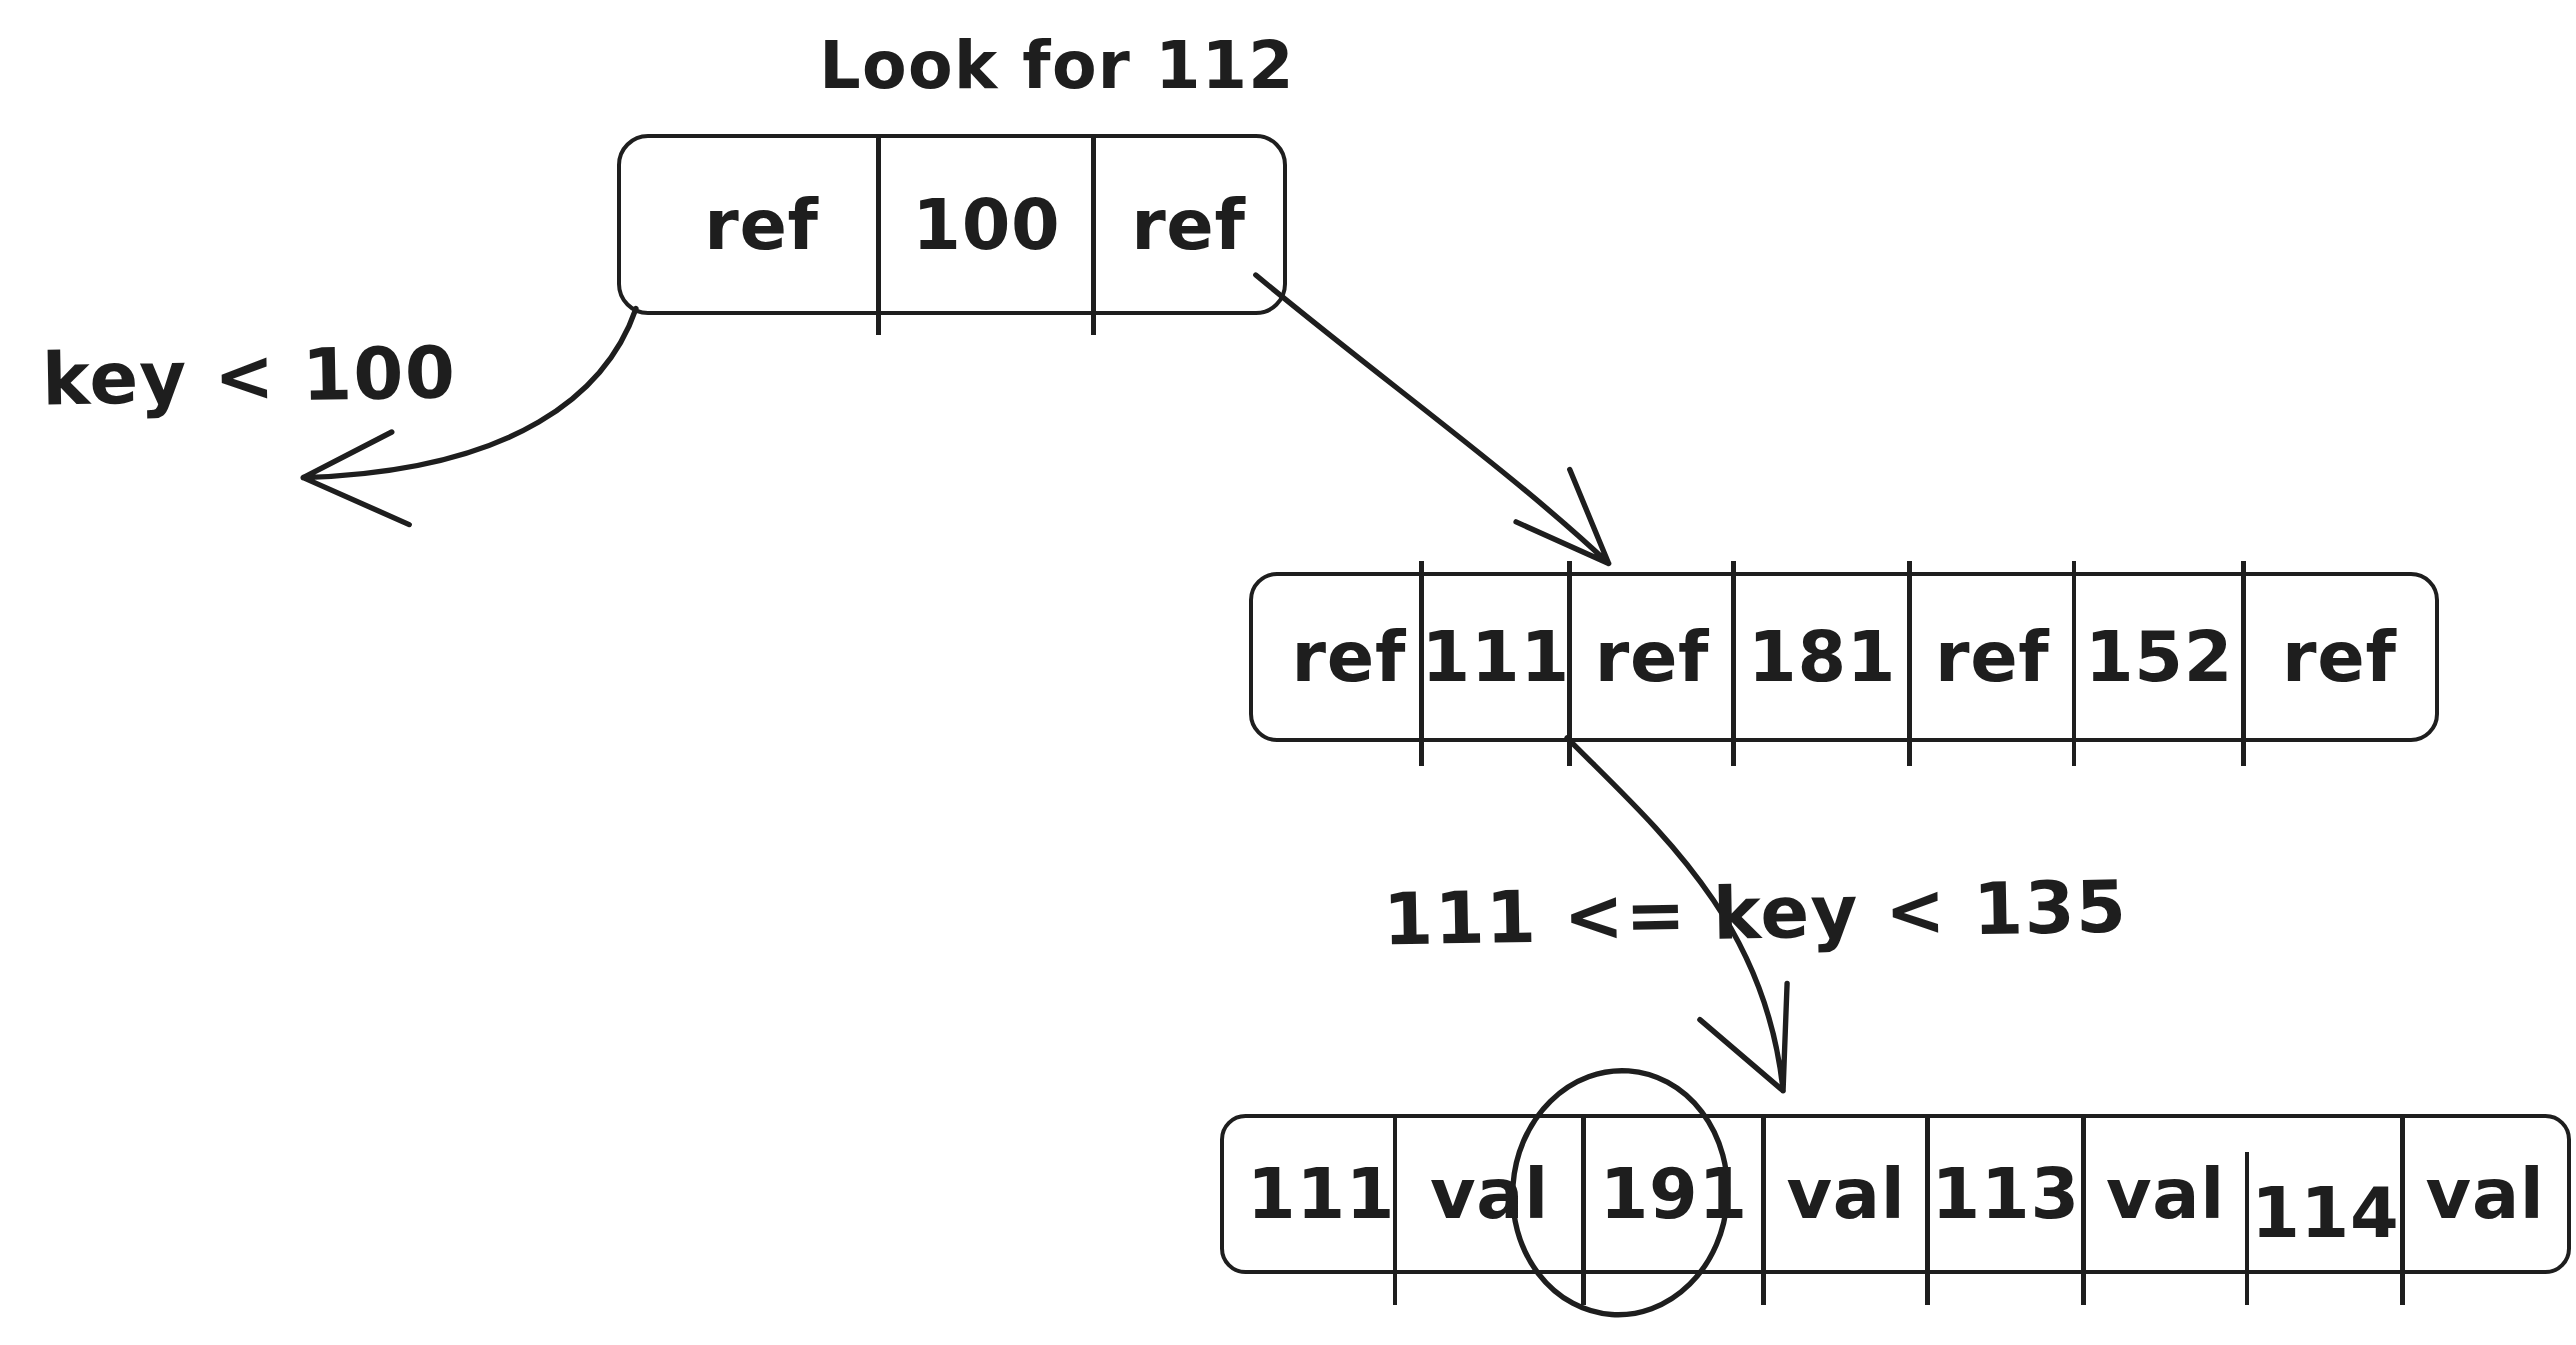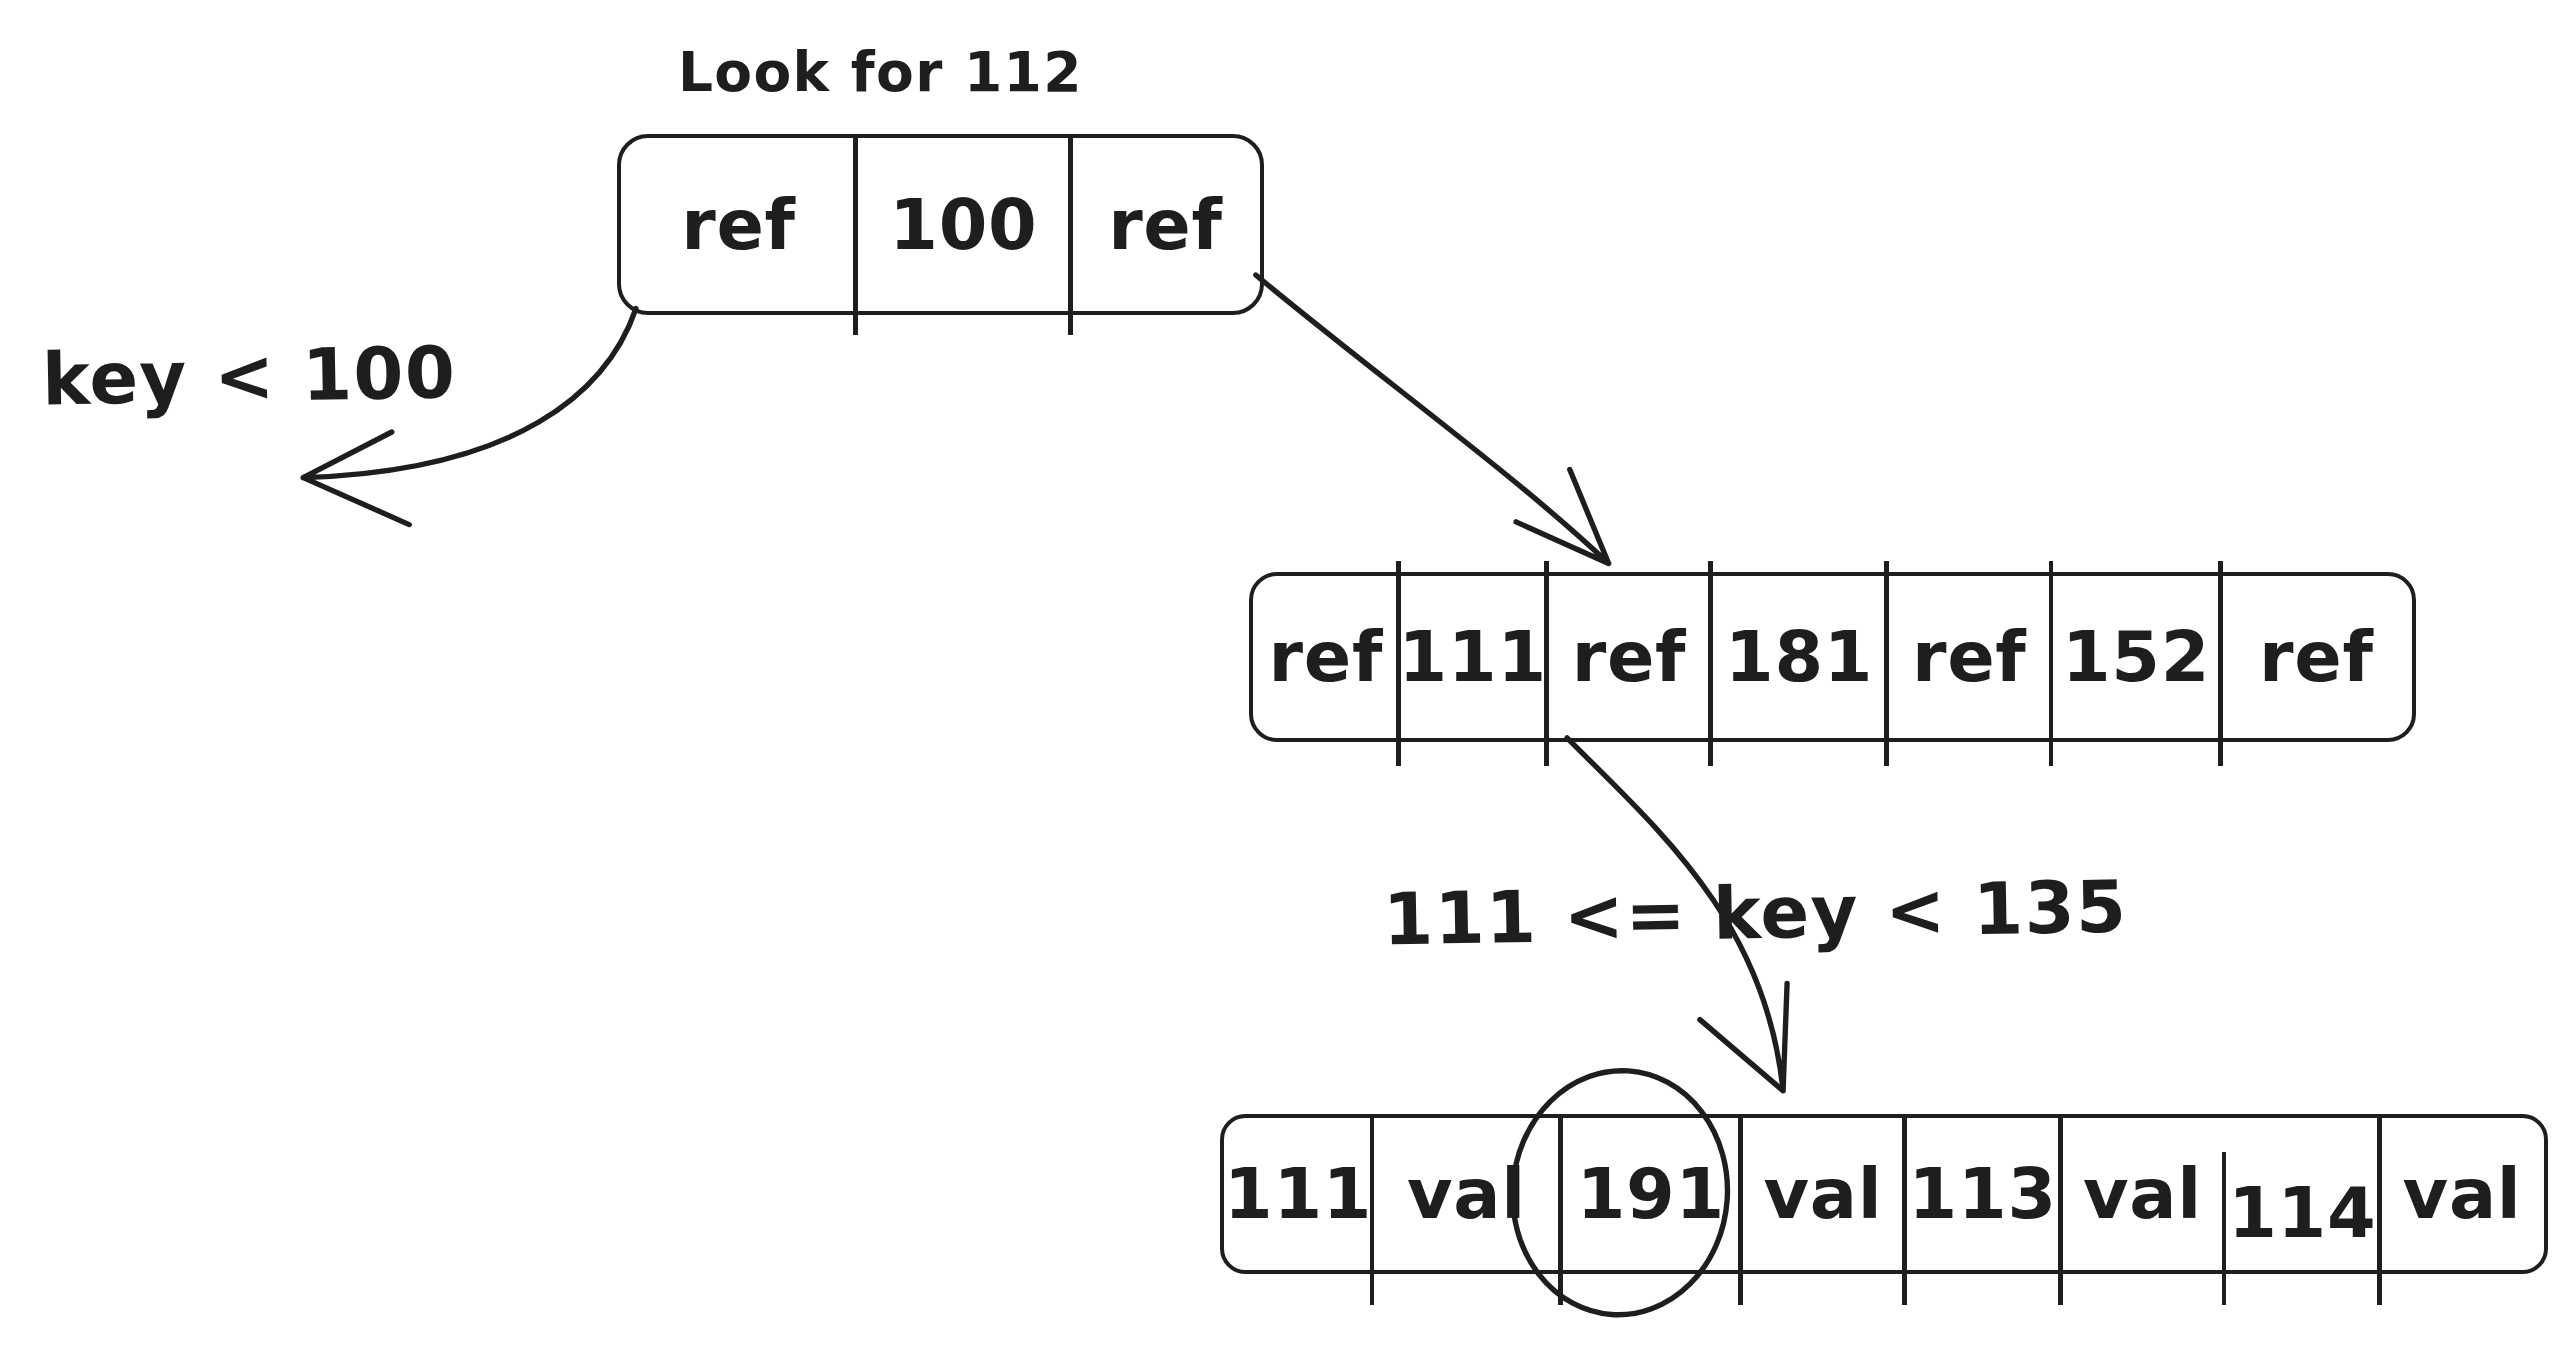--- a/index.html
+++ b/index.html
@@ -27,33 +27,34 @@
   .ink-layer path, .ink-layer ellipse {
     fill: none;
     stroke: #1e1e1e;
     stroke-width: 8;
     stroke-linecap: round;
     stroke-linejoin: round;
   }
   .title {
     position: absolute;
     left: 678px;
-    top: 40px;
+    top: 28px;
     width: 758px;
-    text-align: left;
-    font-size: 55px;
+    text-align: center;
+    font-size: 65px;
     font-weight: 700;
     letter-spacing: 1.3px;
     white-space: nowrap;
   }
   .node {
     position: absolute;
     display: flex;
     border: 4.7px solid #1e1e1e;
     background: transparent;
+    padding-left: 23px;
   }
   .node .cell {
     position: relative;
     display: flex;
     align-items: center;
     justify-content: center;
     font-size: 70px;
     font-weight: 700;
     letter-spacing: 0.7px;
     white-space: nowrap;

